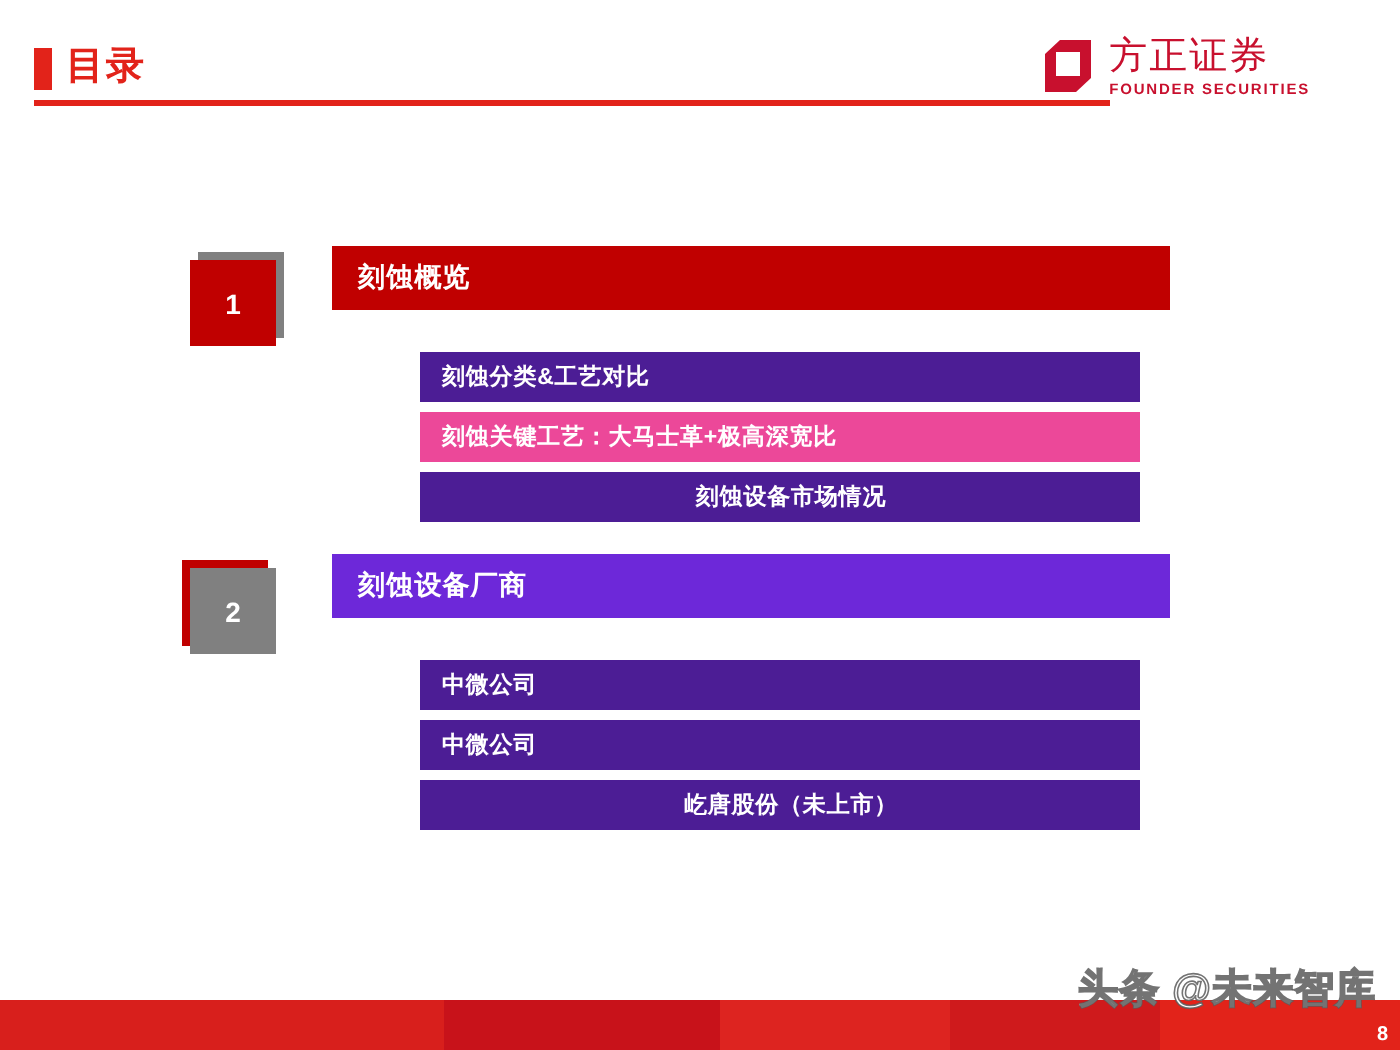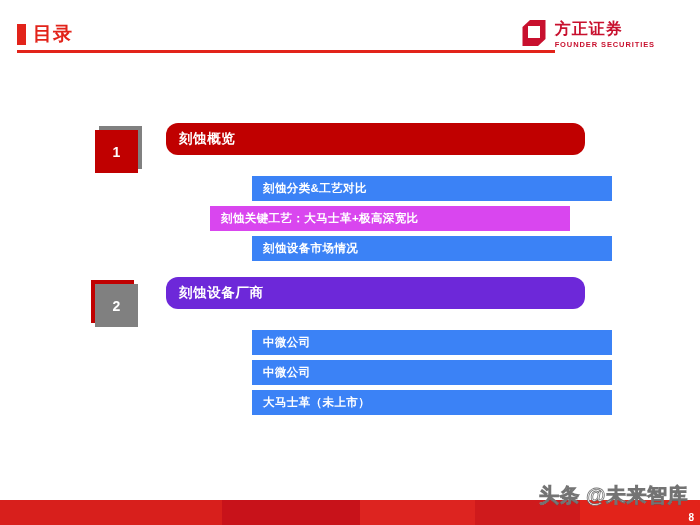--- a/index.html
+++ b/index.html
@@ -74,22 +74,22 @@
     height: 30px;
     flex: 0 0 auto;
     position: relative;
   }
   .logo-text-wrap {
     display: flex;
     flex-direction: column;
     justify-content: center;
   }
   .logo-cn {
-    font-size: 16px;
-    font-weight: bold;
+    font-size: 19px;
+    font-weight: normal;
     color: #c8102e;
     letter-spacing: 1px;
     line-height: 23px;
     white-space: nowrap;
   }
   .logo-en {
     font-size: 7.5px;
     font-weight: bold;
     color: #c8102e;
     letter-spacing: 0.9px;
@@ -140,54 +140,53 @@
 
   .sec-bar {
     position: absolute;
     left: 166px;
     top: 0;
     width: 419px;
     height: 32px;
     display: flex;
     align-items: center;
     z-index: 3;
-    border-radius: 12px;
   }
   .sec-bar.red { background: #c00000; }
   .sec-bar.gray { background: #6d28d9; }
   .sec-bar-label {
     color: #ffffff;
     font-size: 13.5px;
     font-weight: bold;
     letter-spacing: 0.6px;
     padding-left: 13px;
     white-space: nowrap;
   }
 
   .sub-item {
     position: absolute;
     left: 210px;
     width: 360px;
     height: 25px;
     display: flex;
     align-items: center;
   }
-  .sub-item.light { background: #3b82f6; margin-left: 42px; }
-  .sub-item.dark  { background: #d946ef; }
+  .sub-item.light { background: #4c1d95; }
+  .sub-item.dark  { background: #ec4899; }
   .sub-label {
     color: #ffffff;
     font-size: 11.5px;
     font-weight: bold;
     letter-spacing: 0.4px;
     padding-left: 11px;
     white-space: nowrap;
   }
   .sub-0 { top: 53px; }
   .sub-1 { top: 83px; }
-  .sub-2 { top: 113px; }
+  .sub-2 { top: 113px; justify-content: center; }
 
   
   .footer-bar {
     position: absolute;
     left: 0;
     bottom: 0;
     width: 700px;
     height: 25px;
     background: #e2231a;
     overflow: hidden;
@@ -304,21 +303,21 @@
       <div class="sec-bar gray">
         <span class="sec-bar-label">刻蚀设备厂商</span>
       </div>
       <div class="sub-item light sub-0">
         <span class="sub-label">中微公司</span>
       </div>
       <div class="sub-item light sub-1">
         <span class="sub-label">中微公司</span>
       </div>
       <div class="sub-item light sub-2">
-        <span class="sub-label">大马士革（未上市）</span>
+        <span class="sub-label">屹唐股份（未上市）</span>
       </div>
     </div>
 
   </div>
 
   <div class="footer-bar">
     <div class="fblock fb1"></div>
     <div class="fblock fb2"></div>
     <div class="fblock fb3"></div>
     <div class="fblock fb4"></div>

